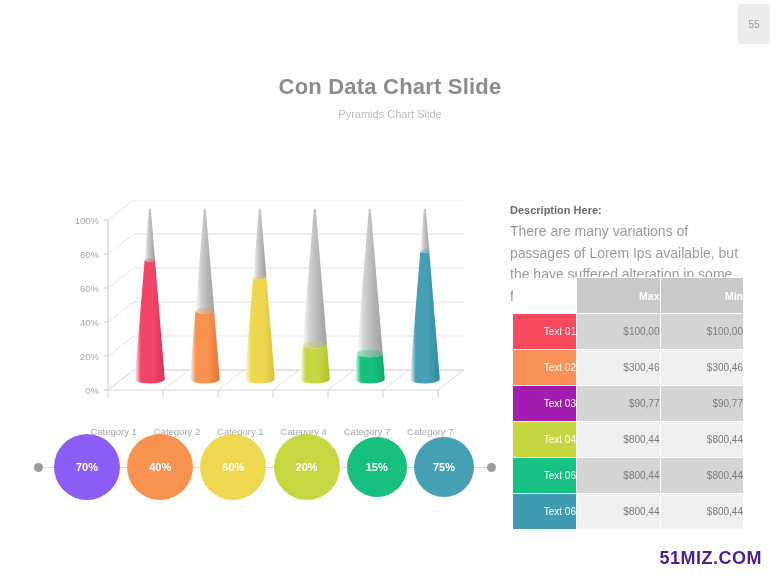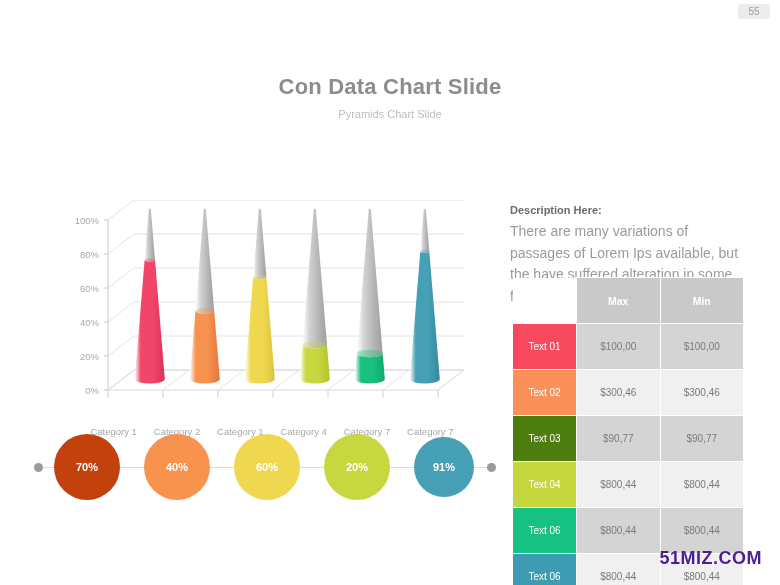--- a/index.html
+++ b/index.html
@@ -7,21 +7,21 @@
     width: 780px; height: 585px;
     background: #ffffff;
     font-family: "Liberation Sans", sans-serif;
     position: relative;
     overflow: hidden;
   }
 
   
   .page-badge {
     position: absolute; top: 4px; right: 10px;
-    width: 32px; height: 15px;
+    width: 32px; height: 40px;
     background: #ececec;
     border-radius: 3px;
     display: flex; align-items: center; justify-content: center;
     font-size: 10px; color: #9d9d9d;
   }
 
   
   .title {
     position: absolute; top: 74px; left: 0; width: 780px;
     text-align: center;
@@ -93,23 +93,23 @@
     width: 232px;
     font-size: 14px; line-height: 1.55; color: #9b9b9b;
   }
 
   .data-table {
     position: absolute; left: 512px; top: 277px;
     width: 232px;
     border-collapse: collapse;
   }
   .data-table td, .data-table th {
-    height: 46px;
+    height: 36px;
     font-size: 10px;
-    text-align: center;
+    text-align: right;
     border: 1px solid #ffffff;
     padding: 0;
   }
   .data-table th.blank { background: #ffffff; border: none; width: 64px; }
   .data-table th.hdr {
     background: #c9c9c9; color: #ffffff;
     font-weight: bold; font-size: 10.5px;
   }
   .data-table td.label {
     color: #ffffff; font-weight: normal; font-size: 10px;
@@ -334,25 +334,26 @@
     <span>Category 4</span>
     <span>Category 7</span>
     <span>Category 7</span>
   </div>
 
 <div class="circles-row">
   <div class="circle-line"></div>
   <div class="end-dot left"></div>
   <div class="end-dot right"></div>
   <div class="circle-items" id="circle-items">
-      <div class="pct-circle big" style="background: #c2410c;">70%</div>
+      <div class="pct-circle big" style="background: #8b5cf6;">70%</div>
       <div class="pct-circle big" style="background: rgb(247, 146, 79);">40%</div>
       <div class="pct-circle big" style="background: rgb(239, 216, 80);">60%</div>
       <div class="pct-circle big" style="background: rgb(199, 215, 63);">20%</div>
-      <div class="pct-circle" style="background: rgb(69, 160, 181);">91%</div>
+      <div class="pct-circle" style="background: rgb(23, 192, 126);">15%</div>
+      <div class="pct-circle" style="background: rgb(69, 160, 181);">75%</div>
     </div>
 </div>
 
 <div class="desc-title">Description Here:</div>
 <div class="desc-body">There are many variations of passages  of Lorem Ips available, but the have suffered alteration in some form, by humour, or randomized.</div>
 
 <table class="data-table">
   <thead>
       <tr id="table-head-row">
         <th class="blank"></th>
@@ -365,21 +366,21 @@
         <td class="label" style="background: rgb(249, 73, 95);">Text 01</td>
         <td class="val">$100,00</td>
         <td class="val">$100,00</td>
       </tr>
       <tr class="shade-b">
         <td class="label" style="background: rgb(251, 145, 88);">Text 02</td>
         <td class="val">$300,46</td>
         <td class="val">$300,46</td>
       </tr>
       <tr class="shade-a">
-        <td class="label" style="background: #4d7c0f;">Text 03</td>
+        <td class="label" style="background: #a21caf;">Text 03</td>
         <td class="val">$90,77</td>
         <td class="val">$90,77</td>
       </tr>
       <tr class="shade-b">
         <td class="label" style="background: rgb(197, 214, 63);">Text 04</td>
         <td class="val">$800,44</td>
         <td class="val">$800,44</td>
       </tr>
       <tr class="shade-a">
         <td class="label" style="background: rgb(21, 193, 131);">Text 06</td>

